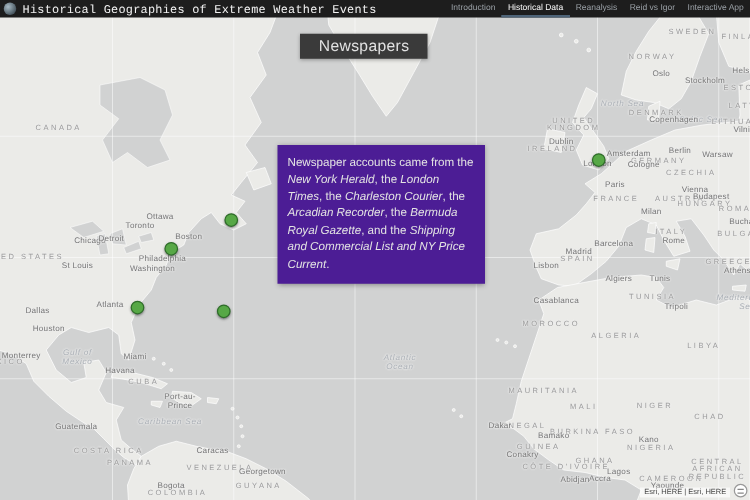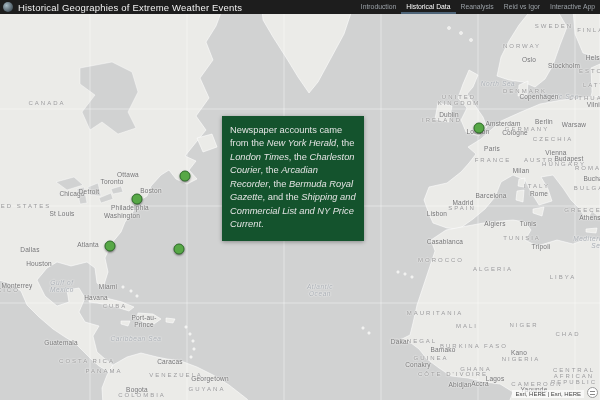--- a/index.html
+++ b/index.html
@@ -17,32 +17,32 @@
   .lbl-water{font-size:6.5px;color:#a9aeb4;font-style:italic;letter-spacing:.6px;}
   .marker{position:absolute;width:11px;height:11px;border-radius:50%;
           background:#57a846;border:1.5px solid #2f6d2a;box-sizing:border-box;
           transform:translate(-50%,-50%);box-shadow:0 1px 2px rgba(0,0,0,.45);cursor:pointer;}
 
   
   #header{position:absolute;left:0;top:0;width:600px;height:14px;background:#1d1d1d;
           display:flex;align-items:center;z-index:30;}
   #logo{width:10px;height:10px;border-radius:50%;margin:0 5px 0 3px;
         background:radial-gradient(circle at 35% 35%, #a9bcc6, #45535c 75%);}
-  #site-title{color:#f2f2f2;font-size:9.5px;letter-spacing:.2px;flex:0 0 auto;}
+  #site-title{color:#f2f2f2;font-size:9.5px;letter-spacing:.2px;flex:0 0 auto;font-family:Liberation Mono, monospace;}
   #nav{margin-left:auto;display:flex;align-items:stretch;height:100%;}
   .nav-item{color:#9aa0a6;font-size:6.8px;display:flex;align-items:center;
             padding:0 5px;cursor:pointer;border-bottom:2px solid transparent;box-sizing:border-box;}
   .nav-item.active{color:#ffffff;border-bottom:2px solid #4e6478;}
 
   
   #section-title{position:absolute;left:240px;top:27px;z-index:20;background:#3a3a3a;
                  color:#e2e2e2;font-size:12.5px;padding:3px 15px;letter-spacing:.3px;
                  box-shadow:0 1px 3px rgba(0,0,0,.3);}
-  #info-panel{position:absolute;left:222px;top:116px;width:142px;z-index:20;
-              background:#14532d;color:#e3e3e3;padding:8px 8px 9px 8px;box-sizing:border-box;
+  #info-panel{position:absolute;left:222px;top:116px;width:166px;z-index:20;
+              background:#4c1d95;color:#e3e3e3;padding:8px 8px 9px 8px;box-sizing:border-box;
               font-size:9.3px;line-height:1.45;box-shadow:0 1px 4px rgba(0,0,0,.35);}
   #info-panel em{font-style:italic;}
   #panel-instruction{margin-top:9px;font-family:"Liberation Serif",serif;
                      font-size:9px;line-height:1.35;}
 
   
   #attribution{position:absolute;right:16px;bottom:2px;z-index:15;
                background:rgba(255,255,255,.65);color:#444;font-size:6px;
                padding:1px 3px;}
   #esri-badge{position:absolute;right:2px;bottom:2px;width:11px;height:11px;z-index:15;
@@ -245,20 +245,21 @@
     <div id="site-title">Historical Geographies of Extreme Weather Events</div>
     <div id="nav">
         <span class="nav-item">Introduction</span>
         <span class="nav-item active">Historical Data</span>
         <span class="nav-item">Reanalysis</span>
         <span class="nav-item">Reid vs Igor</span>
         <span class="nav-item">Interactive App</span>
       </div>
   </div>
 
+  <div id="section-title">Newspapers</div>
 
   <div id="info-panel">
     <div><span>Newspaper accounts came from the </span><em>New York Herald</em><span>, the </span><em>London Times</em><span>, the </span><em>Charleston Courier</em><span>, the </span><em>Arcadian Recorder</em><span>, the </span><em>Bermuda Royal Gazette</em><span>, and the </span><em>Shipping and Commercial List and NY Price Current</em><span>.</span></div>
   </div>
 
   <div id="attribution">Esri, HERE | Esri, HERE</div>
   <div id="esri-badge"></div>
 
 </div>
 

